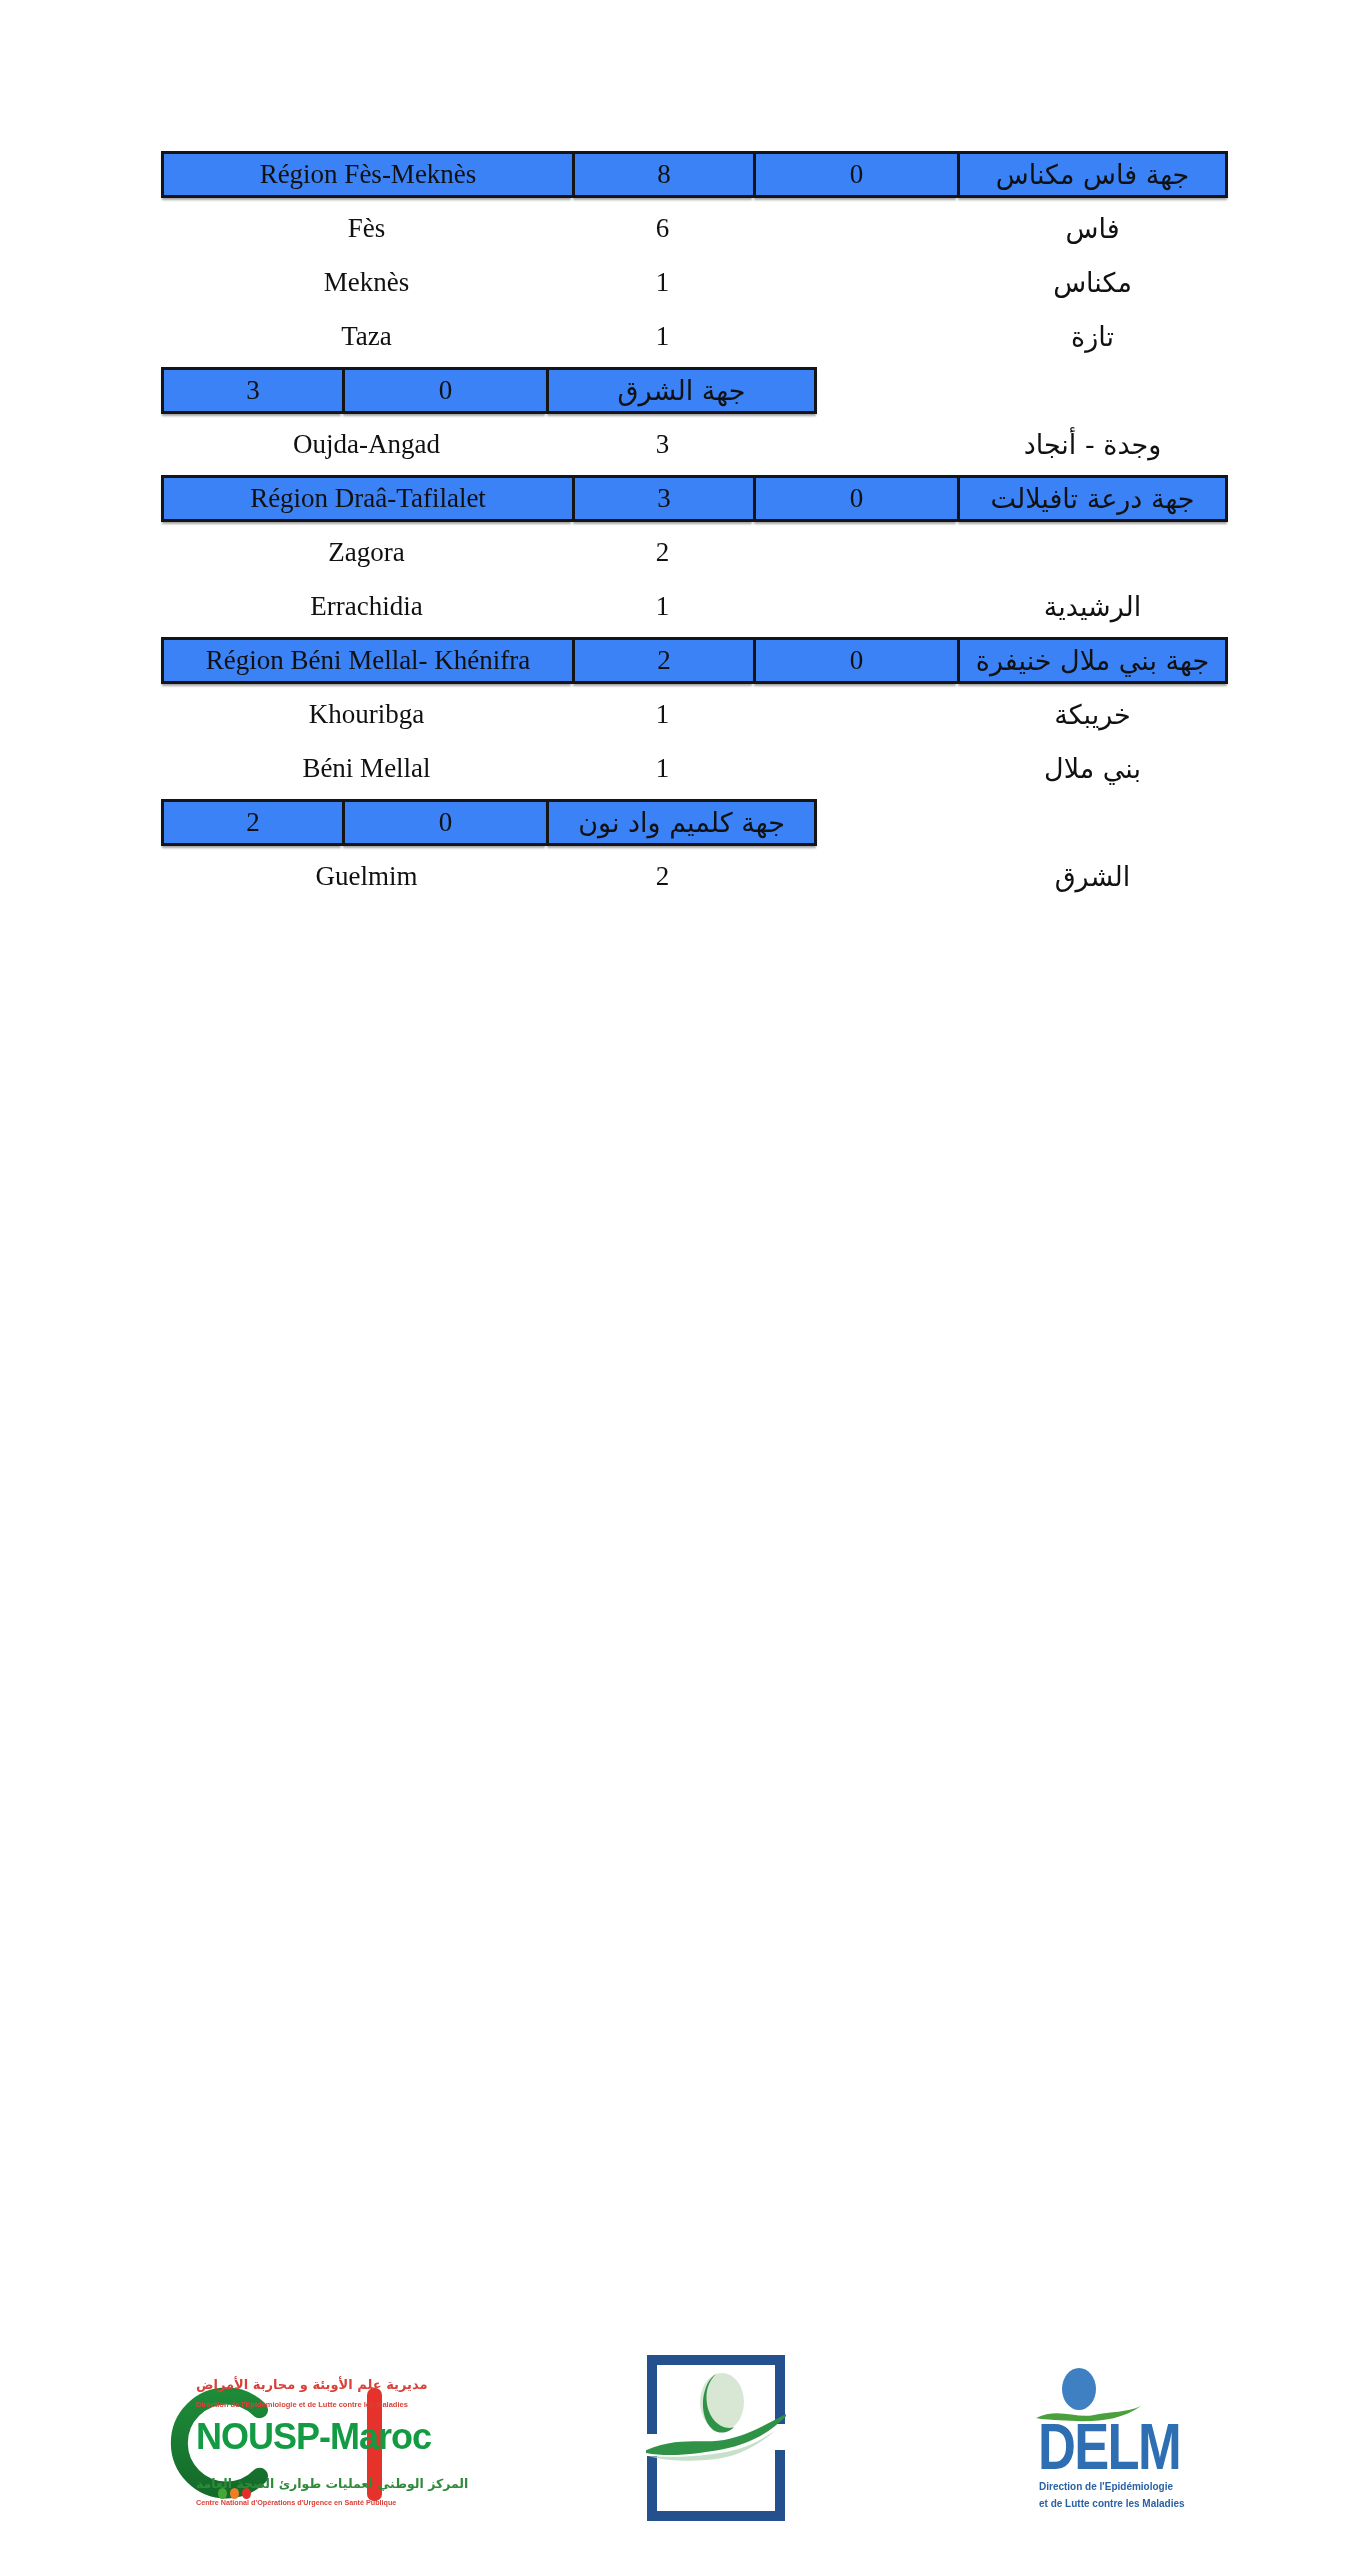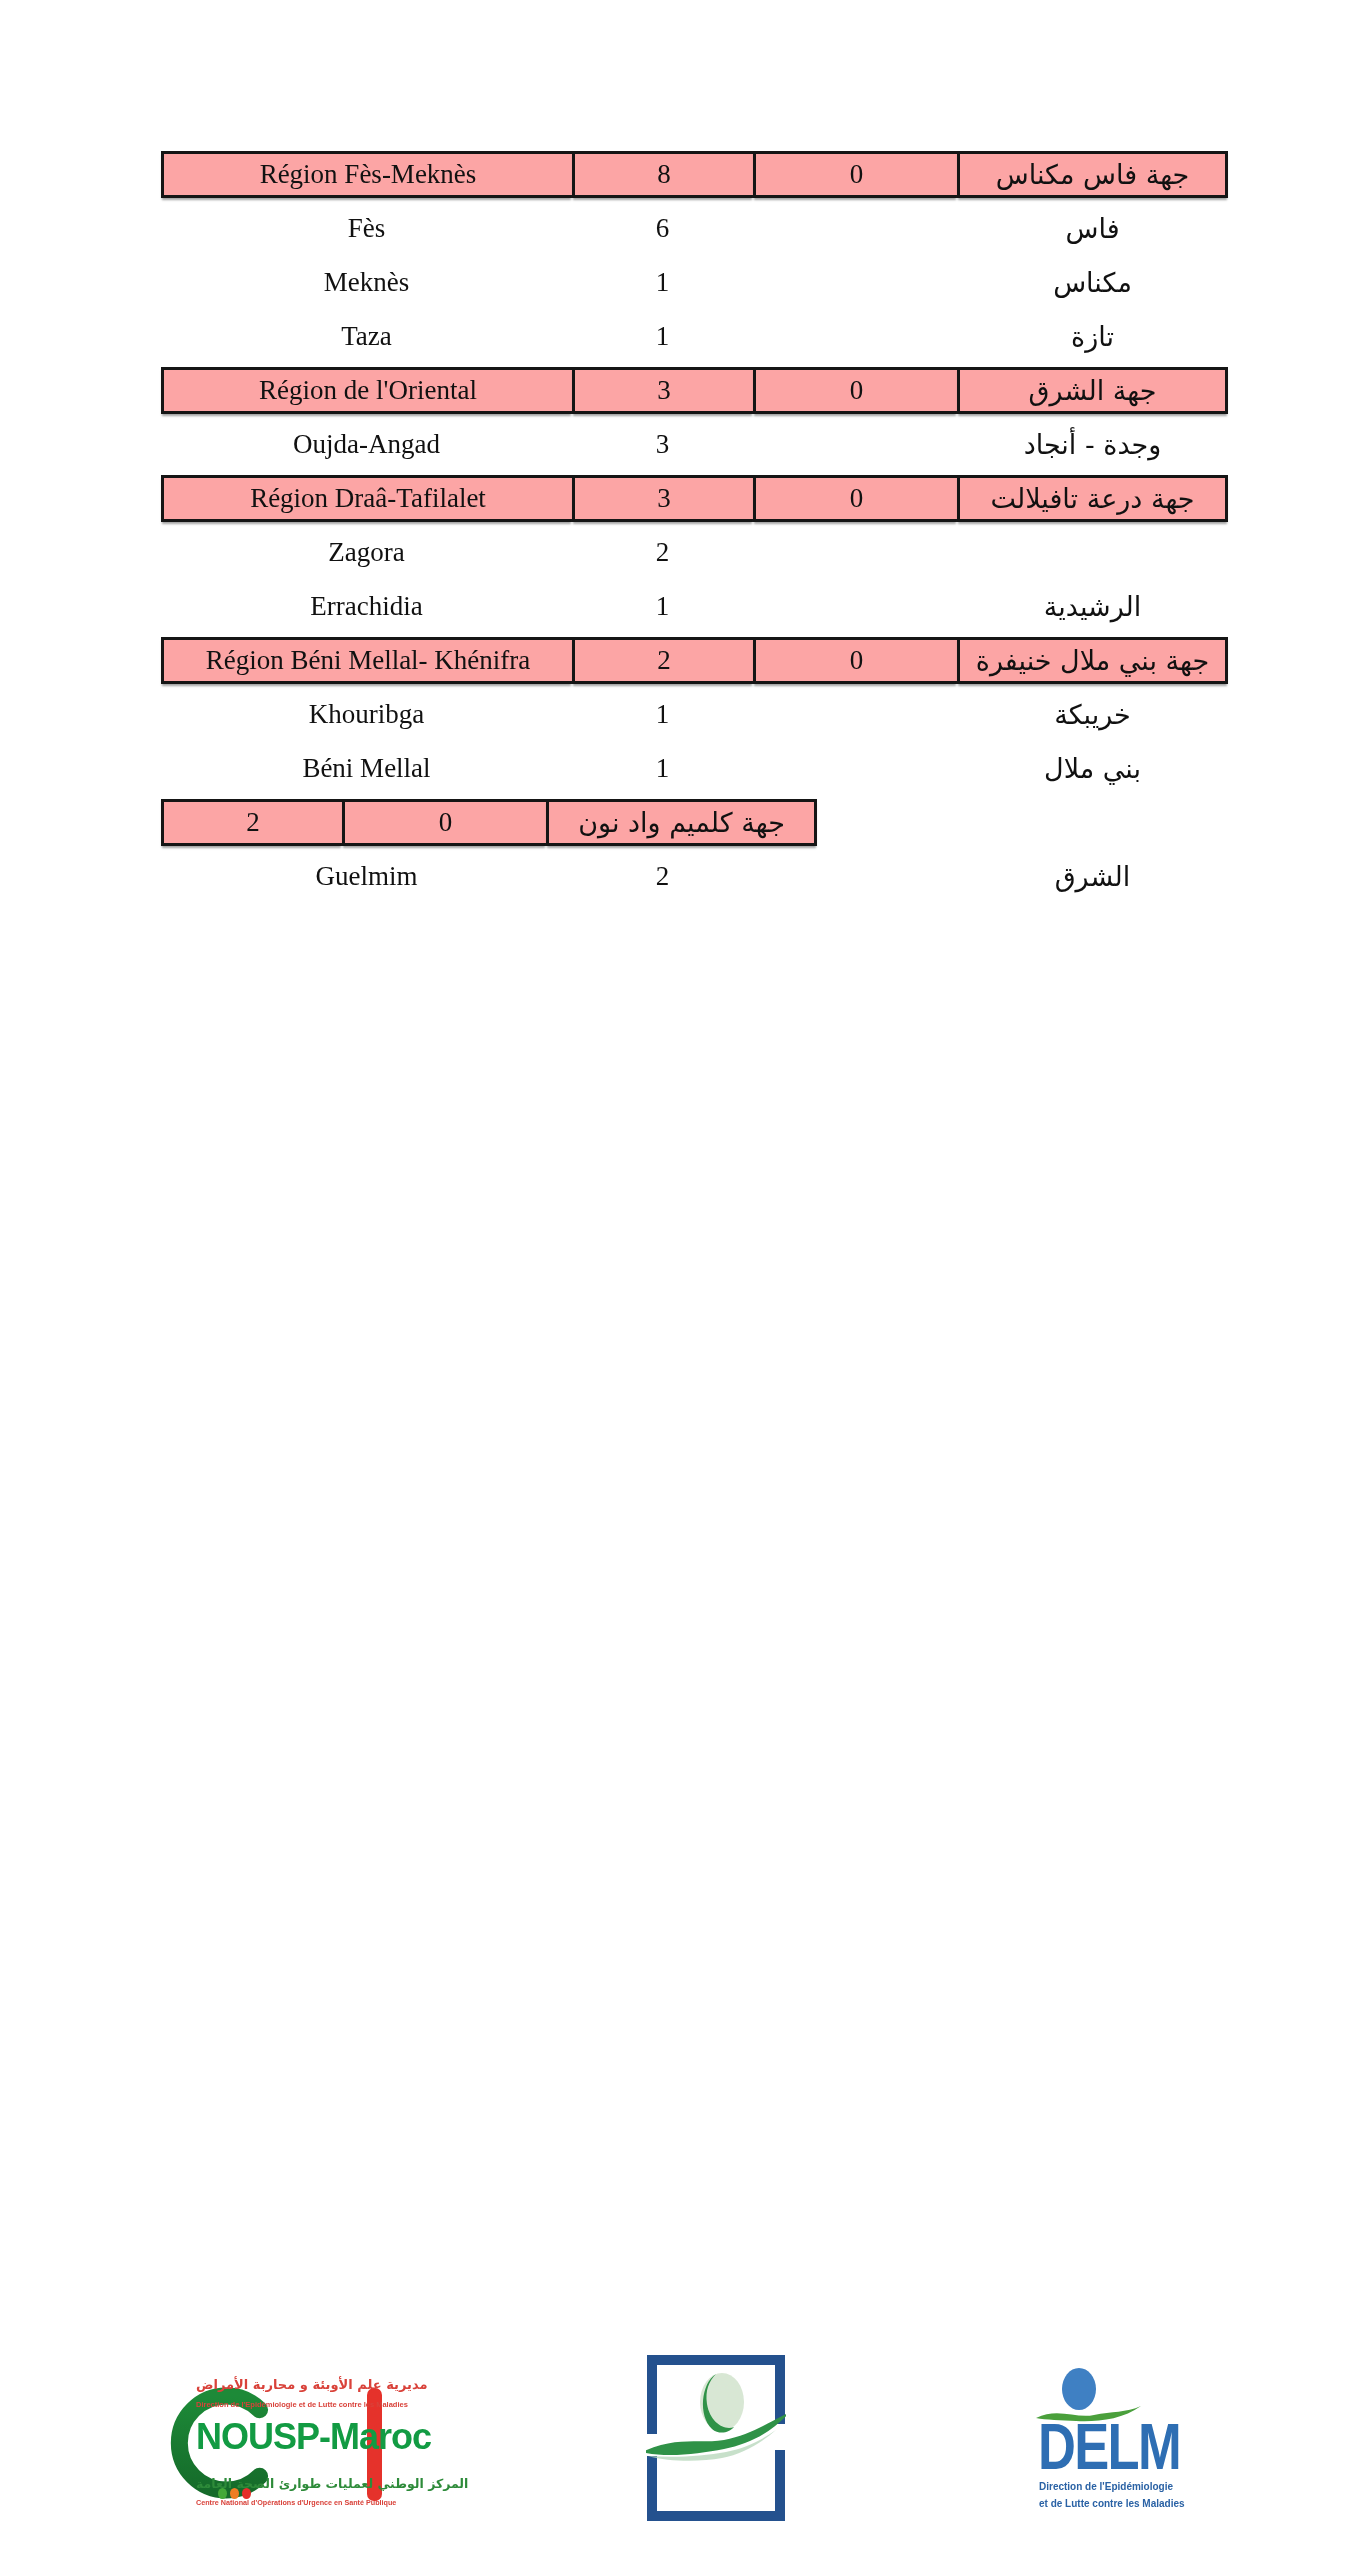--- a/index.html
+++ b/index.html
@@ -17,21 +17,21 @@
     display:flex;align-items:center;justify-content:center;
     color:#111;font-size:27px;box-sizing:border-box;
   }
   .c1{width:411px;}
   .c2{width:181px;}
   .c3{width:204px;}
   .c4{width:271px;}
   .ar{font-family:"DejaVu Sans",sans-serif;font-size:24px;}
   .trow.city .c{height:54px;}
   .trow.region .c{
-    background:#fca5a5;
+    background:#3b82f6;
     height:47px;align-self:center;
     border-top:3px solid #151515;border-bottom:3px solid #151515;
     border-left:3px solid #151515;
     box-shadow:0 3px 2px -1px rgba(90,90,90,.55);
   }
   .trow.region .c:last-child{border-right:3px solid #151515;}
 
   
   .footer{position:absolute;left:0;top:2340px;width:1356px;height:220px;}
 
@@ -101,21 +101,20 @@
         <div class="c c3 num"></div>
         <div class="c c4 ar">مكناس</div>
       </div>
       <div class="trow city">
         <div class="c c1 fr">Taza</div>
         <div class="c c2 num">1</div>
         <div class="c c3 num"></div>
         <div class="c c4 ar">تازة</div>
       </div>
       <div class="trow region">
-        <div class="c c1 fr">Région de l'Oriental</div>
         <div class="c c2 num">3</div>
         <div class="c c3 num">0</div>
         <div class="c c4 ar">جهة الشرق</div>
       </div>
       <div class="trow city">
         <div class="c c1 fr">Oujda-Angad</div>
         <div class="c c2 num">3</div>
         <div class="c c3 num"></div>
         <div class="c c4 ar">وجدة - أنجاد</div>
       </div>

